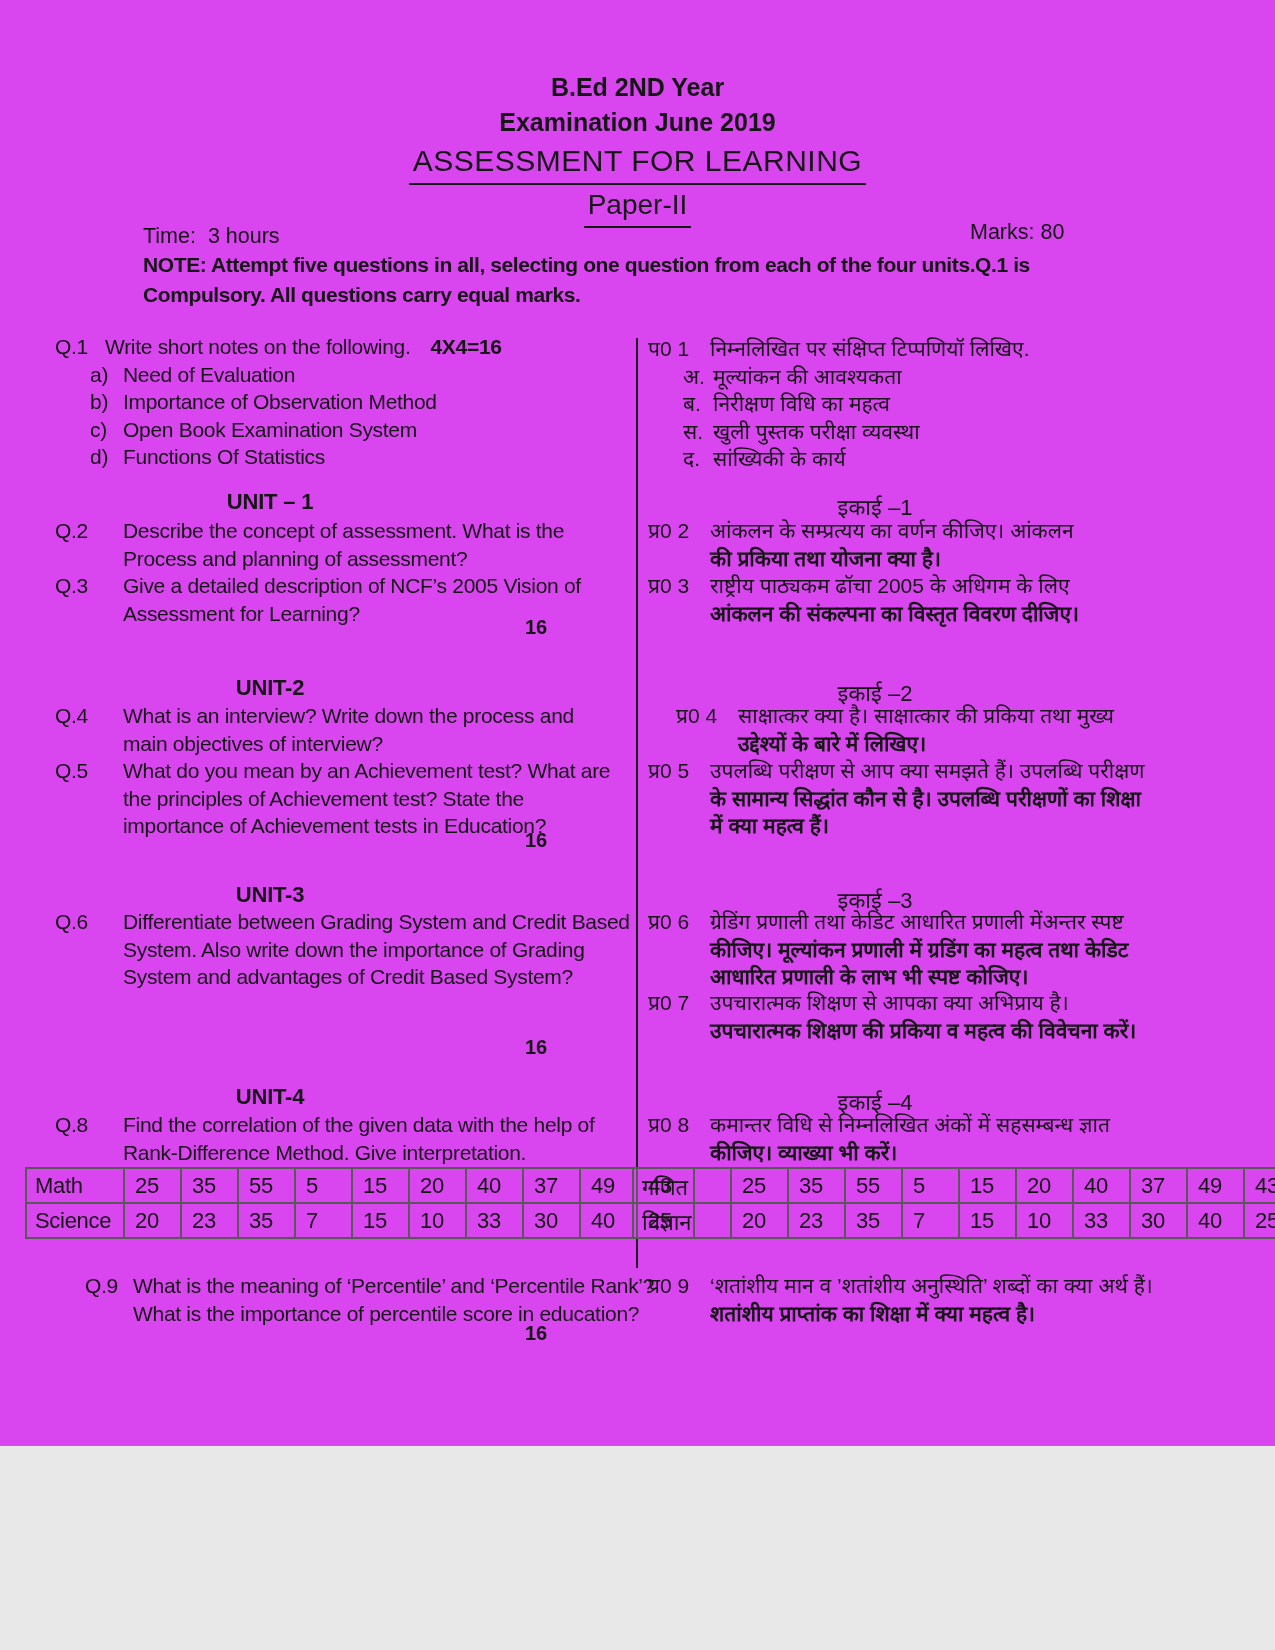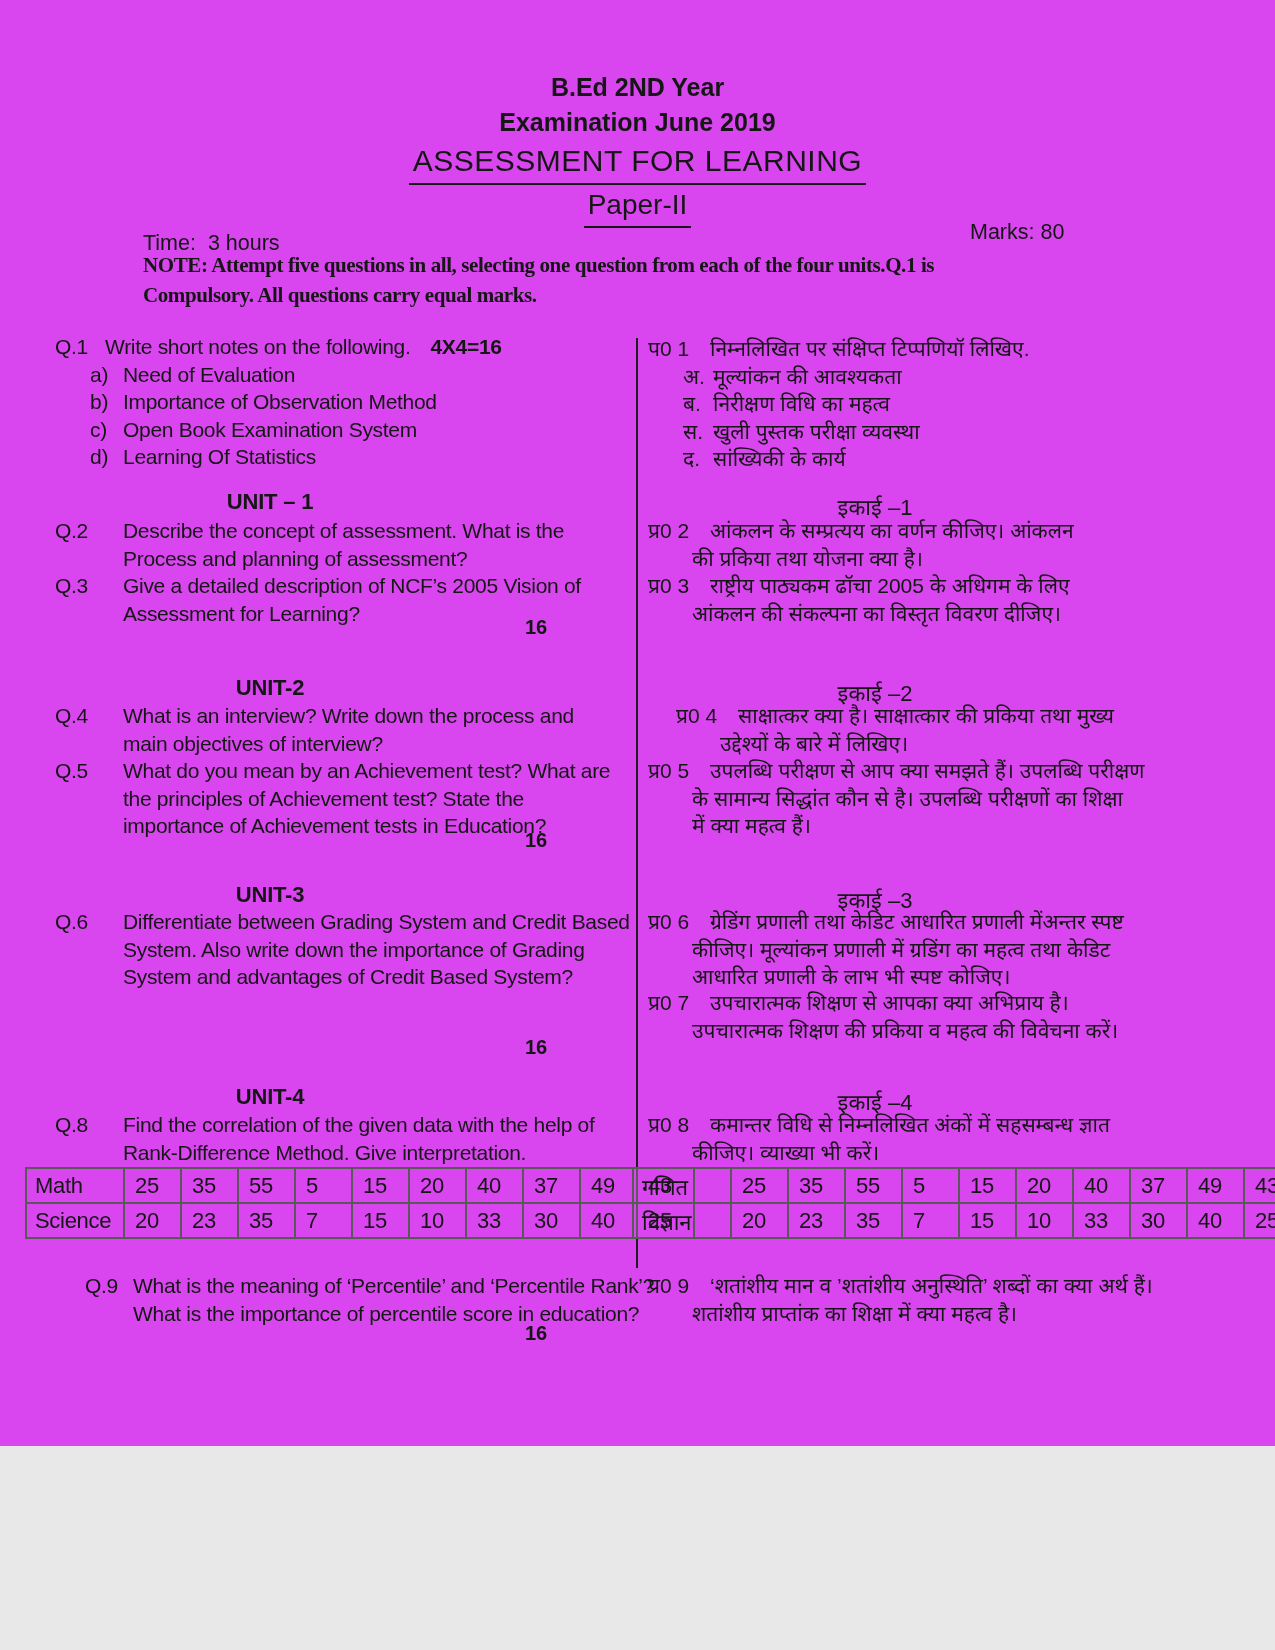--- a/index.html
+++ b/index.html
@@ -10,21 +10,21 @@
   .hi{font-size:21px;}
   .line{line-height:27.5px;height:27.5px;}
   .pre{white-space:pre;}
   .center{text-align:center;}
   .qnum-en{display:inline-block;width:68px;}
   .qnum-q1{display:inline-block;width:50px;}
   .qnum-q9{display:inline-block;width:48px;}
   .qnum-hi{display:inline-block;width:62px;}
   .ind-en{margin-left:68px;}
   .ind-q9{margin-left:48px;}
-  .ind-hi{margin-left:44px;}
+  .ind-hi{margin-left:62px;font-weight:bold;}
   .item-lb-en{display:inline-block;width:33px;}
   .item-lb-hi{display:inline-block;width:30px;}
   .items{margin-left:35px;}
   .h-course,.h-exam{font-size:25px;font-weight:bold;line-height:35px;}
   .h-subject{font-size:30px;line-height:42px;letter-spacing:0.5px;}
   .h-paper{font-size:28px;line-height:40px;}
   .ul{display:inline-block;border-bottom:2px solid #161616;padding:0 4px 1px 4px;}
   .meta{font-size:21.5px;}
   .note{font-size:21px;font-weight:bold;line-height:30px;letter-spacing:-0.4px;}
   .uh-en{font-weight:bold;font-size:22px;letter-spacing:-0.2px;}
@@ -45,39 +45,39 @@
 
 <div id="page">
 
   <div class="abs center" style="left:0;top:70px;width:1275px;">
     <div class="h-course">B.Ed 2ND Year</div>
     <div class="h-exam">Examination June 2019</div>
     <div class="h-subject"><span class="ul">ASSESSMENT FOR LEARNING</span></div>
     <div class="h-paper"><span class="ul">Paper-II</span></div>
   </div>
 
-  <div class="abs meta pre" style="left:143px;top:231px;">Time:  3 hours</div>
+  <div class="abs meta pre" style="left:143px;top:224px;">Time:  3 hours</div>
   <div class="abs meta" style="left:970px;top:220px;">Marks: 80</div>
 
-  <div class="abs" style="left:143px;top:250px;font-family:Liberation Serif, serif;">
+  <div class="abs" style="left:143px;top:250px;">
     <div class="note">NOTE: Attempt five questions in all, selecting one question from each of the four units.Q.1 is</div>
     <div class="note">Compulsory. All questions carry equal marks.</div>
   </div>
 
   <div class="divider"></div>
 
   <div class="abs en" style="left:55px;top:333px;">
     <div class="line">
       <span class="qnum-q1">Q.1</span><span>Write short notes on the following.</span><span class="q1marks">4X4=16</span>
     </div>
     <div class="items">
       <div class="line"><span class="item-lb-en">a)</span><span>Need of Evaluation</span></div>
       <div class="line"><span class="item-lb-en">b)</span><span>Importance of Observation Method</span></div>
       <div class="line"><span class="item-lb-en">c)</span><span>Open Book Examination System</span></div>
-      <div class="line"><span class="item-lb-en">d)</span><span>Learning Of Statistics</span></div>
+      <div class="line"><span class="item-lb-en">d)</span><span>Functions Of Statistics</span></div>
     </div>
   </div>
 
   <div class="abs hi" style="left:648px;top:335px;">
     <div class="line">
       <span class="qnum-hi">प0 1</span><span>निम्नलिखित पर संक्षिप्त टिप्पणियॉ लिखिए.</span>
     </div>
     <div class="items">
       <div class="line"><span class="item-lb-hi">अ.</span><span>मूल्यांकन की आवश्यकता</span></div>
       <div class="line"><span class="item-lb-hi">ब.</span><span>निरीक्षण विधि का महत्व</span></div>

